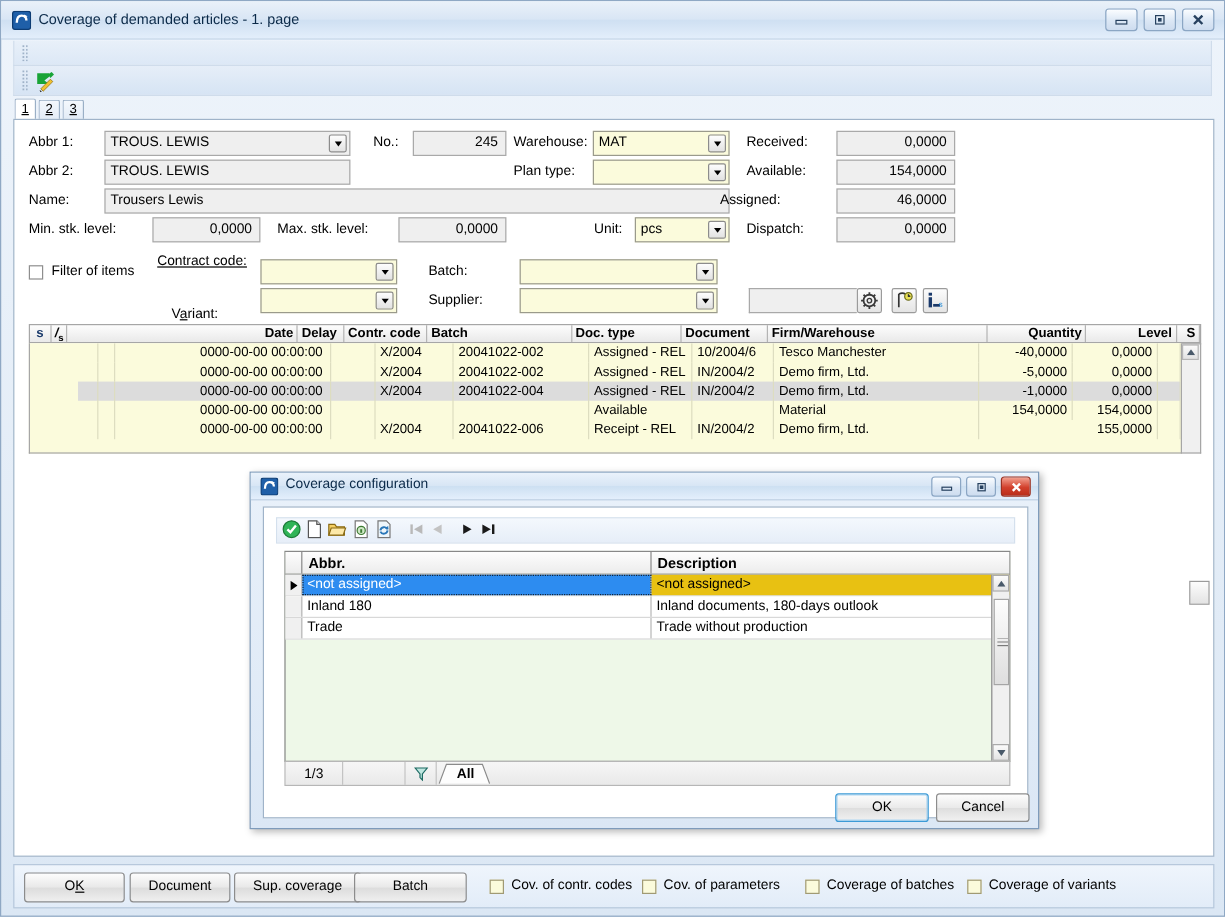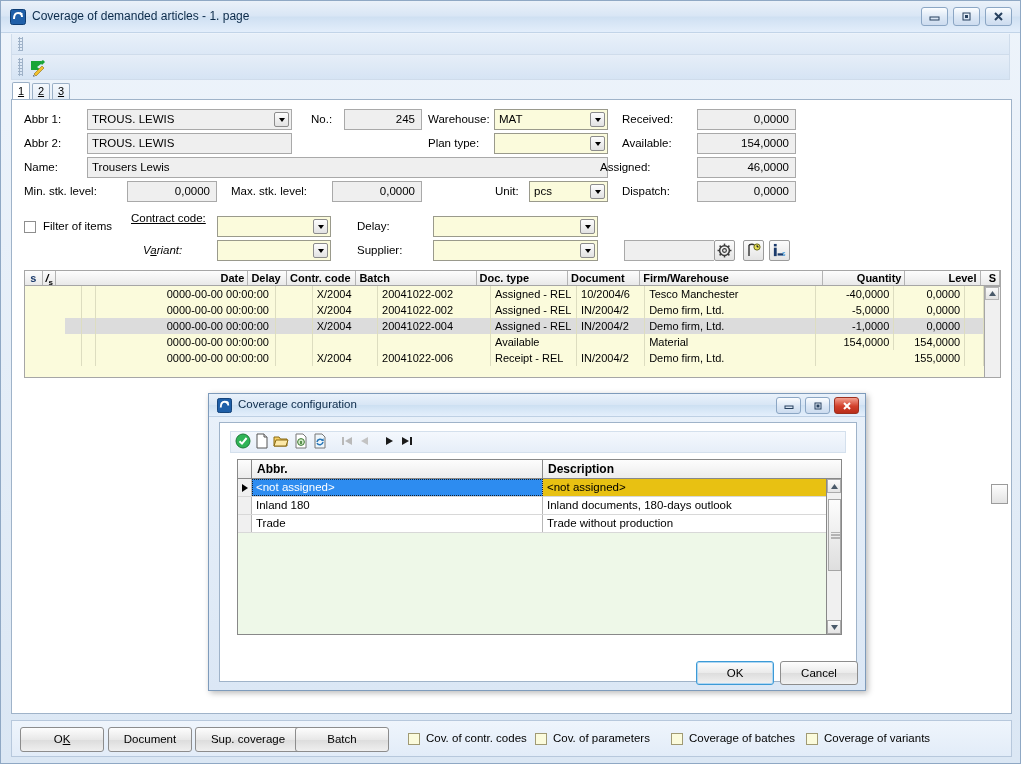--- a/index.html
+++ b/index.html
@@ -320,29 +320,29 @@
     <label class="lbl" style="left:31px; top:120px;">Filter of items</label>
 
     <label class="lbl" style="left:119px; top:112px;text-decoration:underline;">Contract code:</label>
     <div class="combo" style="left:205px; top:116px; width:114px;">
       <span class="txt"></span>
       <span class="arrow">
           <i></i>
         </span>
     </div>
 
-    <label class="lbl" style="left:131px; top:144px;font-style:italic;"><span>V</span><u class="acc">a</u><span>riant:</span></label>
+    <label class="lbl" style="left:131px; top:156px;"><span>V</span><u class="acc">a</u><span>riant:</span></label>
     <div class="combo" style="left:205px; top:140px; width:114px;">
       <span class="txt"></span>
       <span class="arrow">
           <i></i>
         </span>
     </div>
 
-    <label class="lbl" style="left:345px; top:120px;">Delay:</label>
+    <label class="lbl" style="left:345px; top:120px;">Batch:</label>
     <div class="combo" style="left:421px; top:116px; width:165px;">
       <span class="txt"></span>
       <span class="arrow">
           <i></i>
         </span>
     </div>
 
     <label class="lbl" style="left:345px; top:144px;">Supplier:</label>
     <div class="combo" style="left:421px; top:140px; width:165px;">
       <span class="txt"></span>
@@ -633,18 +633,33 @@
               </svg>
           </div>
           <div style="position:absolute;left:0;bottom:0;width:14px;height:14px;background:linear-gradient(#fbfbfb,#e4e4e4);border:1px solid #aaa;display:flex;align-items:center;justify-content:center;">
             <svg width="7" height="5">
                 <path d="M3.5 5 L0 0 L7 0 Z" fill="#4a5a6a"></path>
               </svg>
           </div>
         </div>
       </div>
 
+      <div id="dlgstatus">
+        <span class="seg" style="width:48px;">1/3</span>
+        <span class="seg" style="width:52px;"></span>
+        <span class="seg" style="width:26px;">
+          <svg width="12" height="12" viewBox="0 0 12 12">
+              <path d="M1 1 h10 L7 6 v5 L5 9 V6 Z" fill="#bfe6e0" stroke="#1d6b63"></path>
+            </svg>
+        </span>
+        <span class="seg" style="width:48px;position:relative;border-right:none;">
+          <svg width="46" height="19" style="position:absolute;left:0;top:0;">
+              <path d="M2 18 L8 2 H38 L44 18" fill="#fdfdfd" stroke="#8a8a8a"></path>
+            </svg>
+          <b style="position:relative;font-size:11.5px;">All</b>
+        </span>
+      </div>
 
       <div class="dbtn def" style="left:476px; top:238px;">OK</div>
       <div class="dbtn" style="left:560px; top:238px;">Cancel</div>
     </div>
   </div>
 </div>
 
 </body></html>

